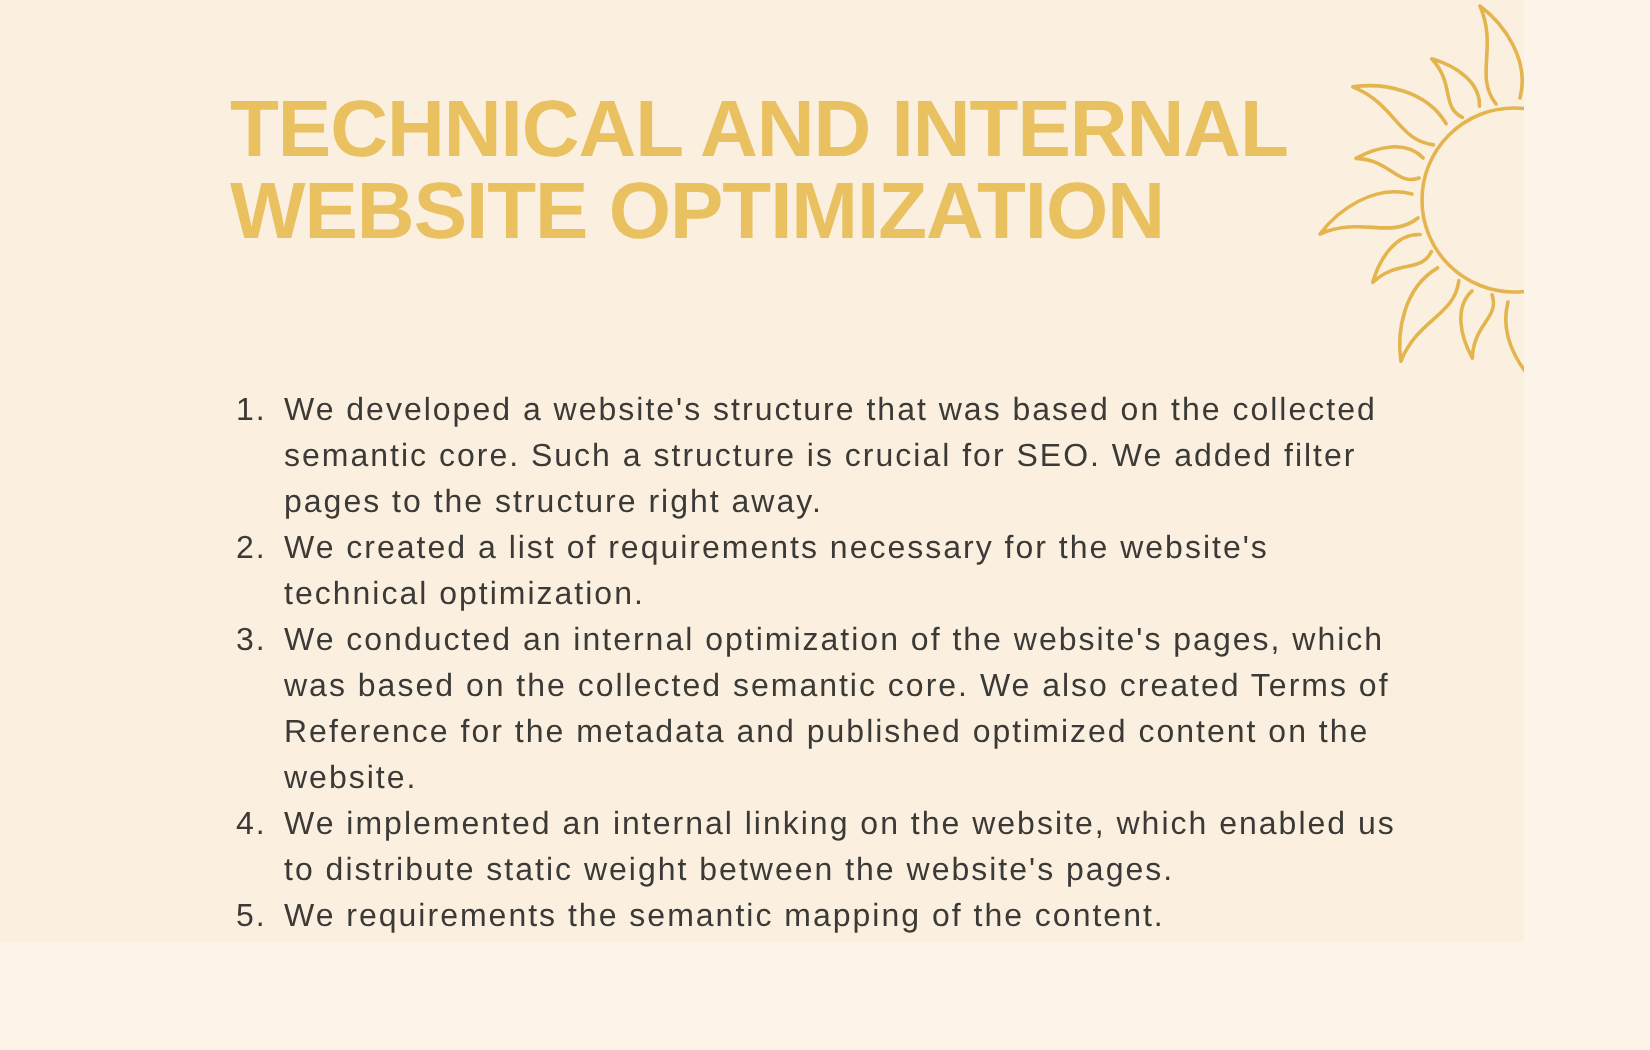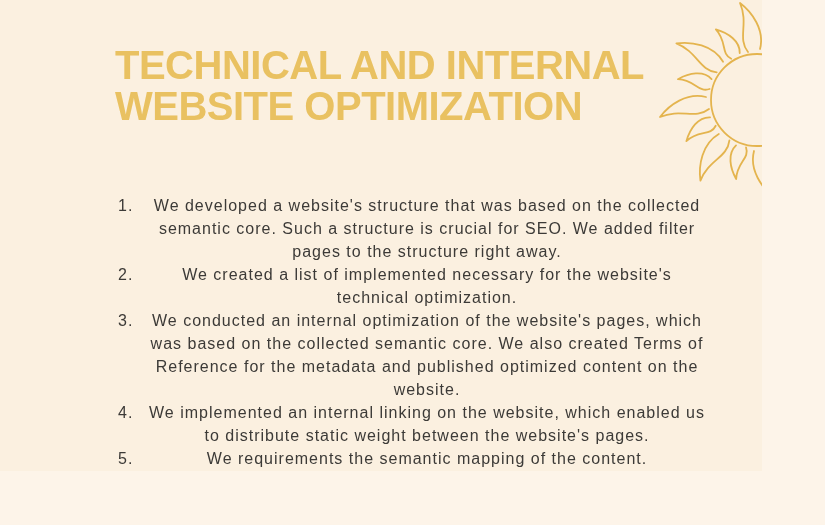--- a/index.html
+++ b/index.html
@@ -60,21 +60,21 @@
     letter-spacing: 1px;
   }
   .process-item { position: relative; }
   .item-number {
     position: absolute;
     left: 0;
     top: 0;
   }
   .item-text {
     margin-left: 24px;
-    text-align: center;
+    text-align: left;
     white-space: pre-line;
   }
 </style>
 </head>
 <body>
 
 <div class="slide">
 
   <div class="main-panel">
 
@@ -109,21 +109,21 @@
 
     <ol class="process-list">
         <li class="process-item">
           <span class="item-number">1.</span>
           <div class="item-text">We developed a website's structure that was based on the collected
 semantic core. Such a structure is crucial for SEO. We added filter
 pages to the structure right away.</div>
         </li>
         <li class="process-item">
           <span class="item-number">2.</span>
-          <div class="item-text">We created a list of implemented necessary for the website's
+          <div class="item-text">We created a list of requirements necessary for the website's
 technical optimization.</div>
         </li>
         <li class="process-item">
           <span class="item-number">3.</span>
           <div class="item-text">We conducted an internal optimization of the website's pages, which
 was based on the collected semantic core. We also created Terms of
 Reference for the metadata and published optimized content on the
 website.</div>
         </li>
         <li class="process-item">

